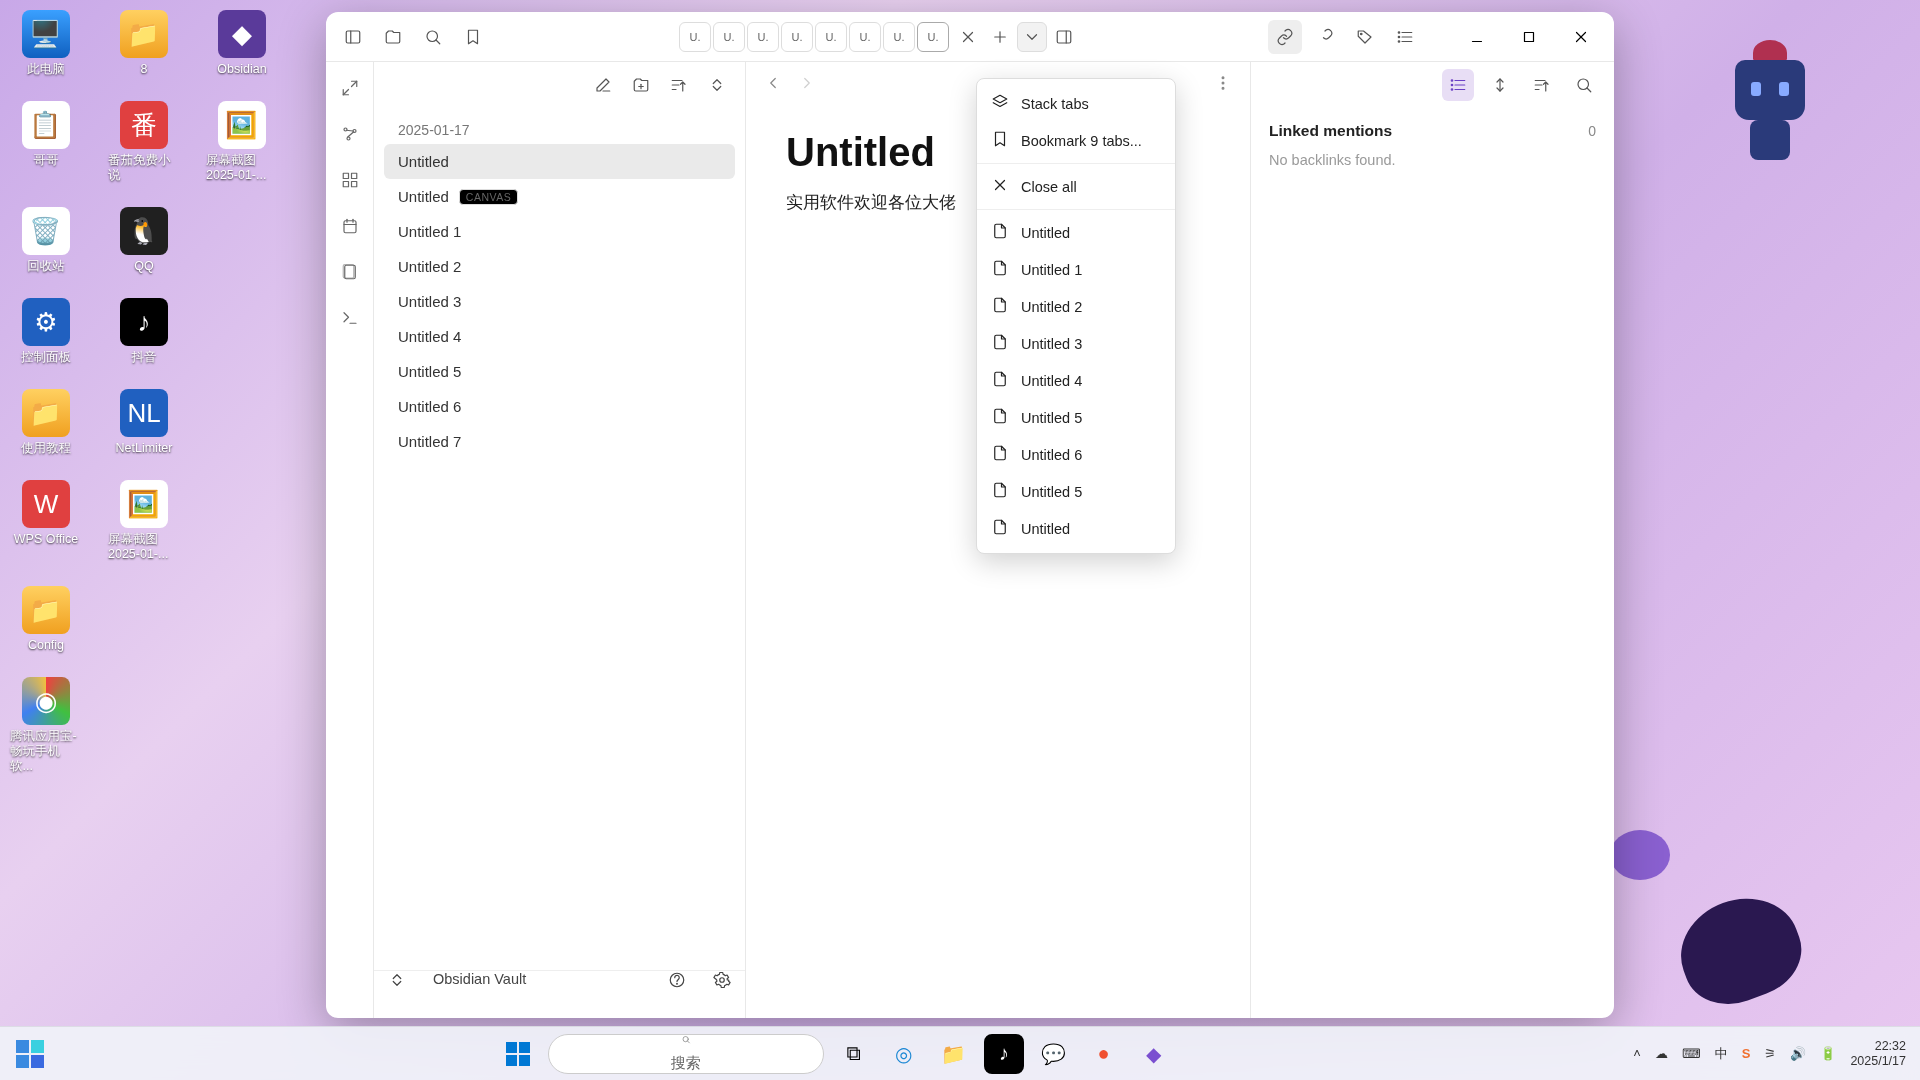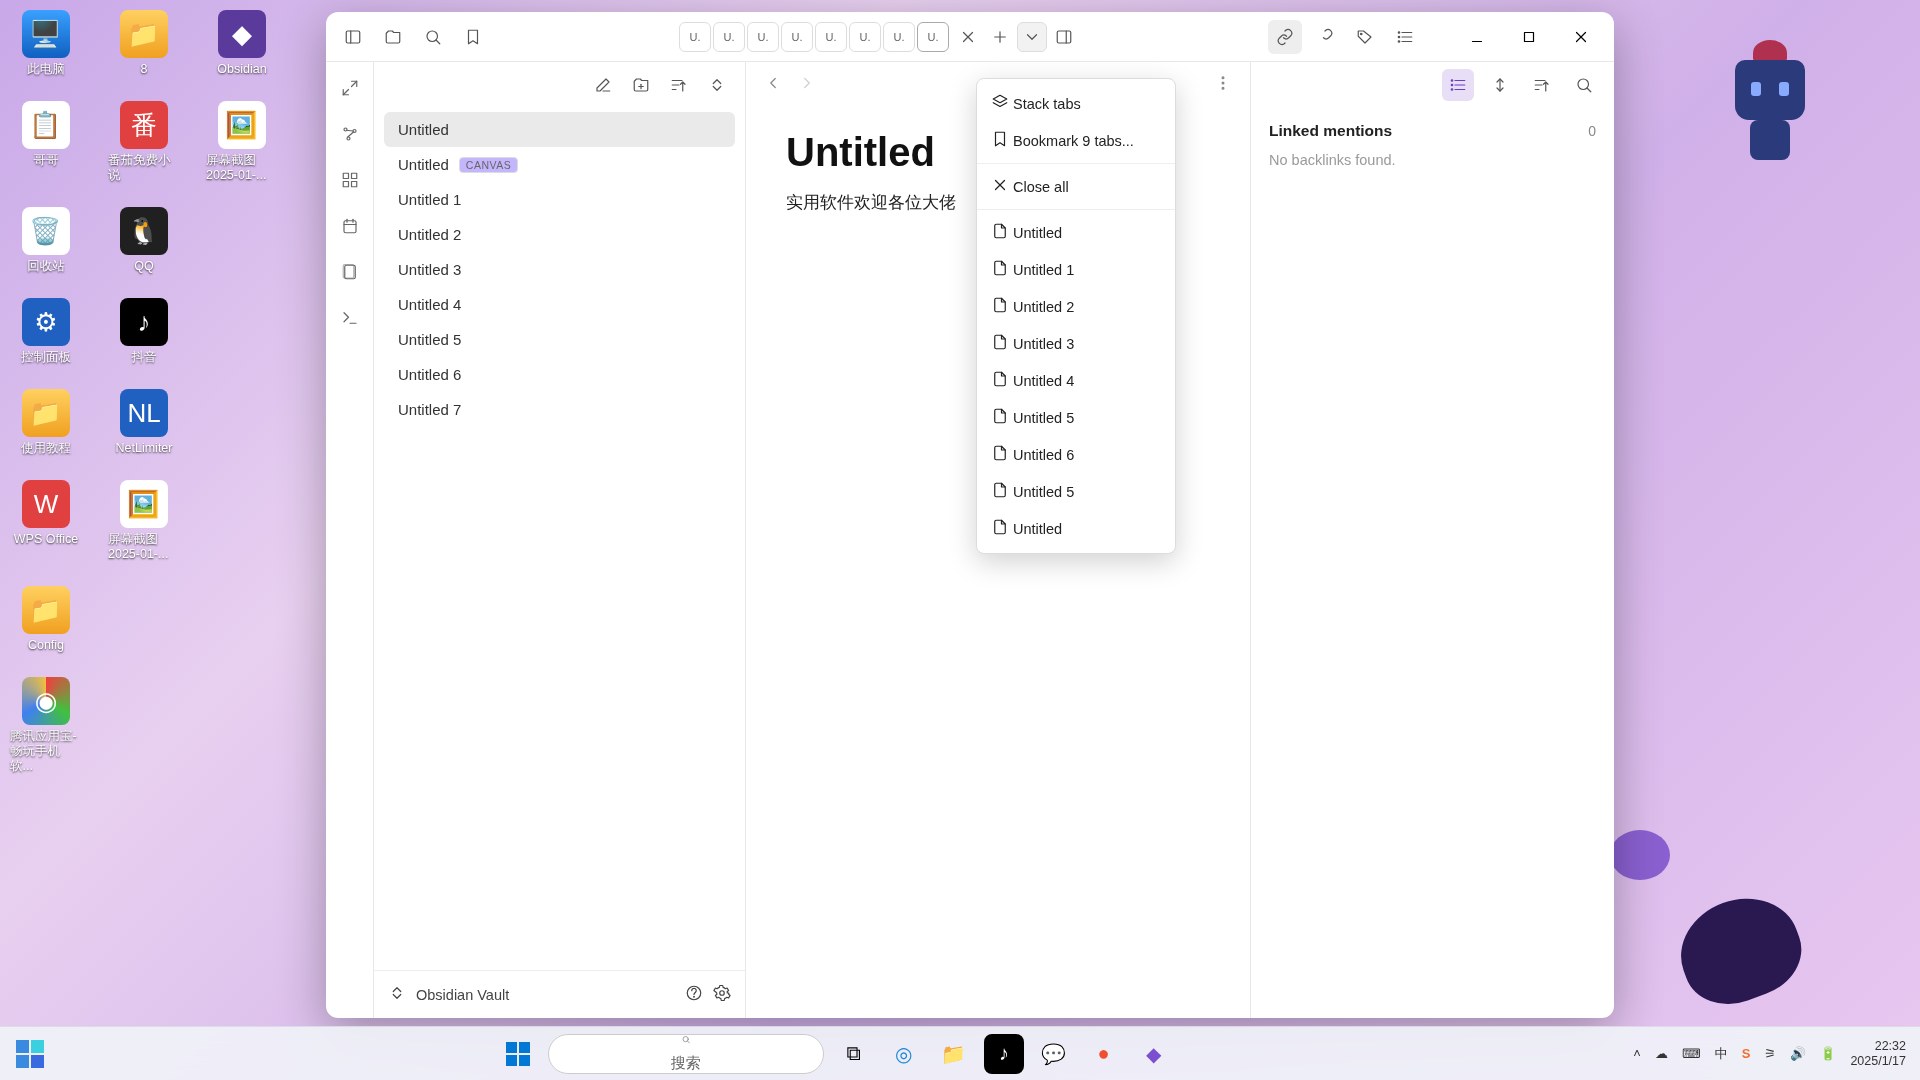--- a/index.html
+++ b/index.html
@@ -64,36 +64,36 @@
 .app-body { flex:1; display:flex; min-height:0; }
 .ribbon { width: 48px; border-right: 1px solid #e8e8e8; display:flex; flex-direction:column; align-items:center; padding-top:14px; gap:22px; color:#666; }
 .ribbon .rb { width:24px; height:24px; cursor:pointer; display:flex; align-items:center; justify-content:center; }
 .left-pane { width: 372px; border-right: 1px solid #e8e8e8; display:flex; flex-direction:column; }
 .lp-toolbar { height:46px; display:flex; align-items:center; justify-content:flex-end; gap:10px; padding:0 14px; color:#555; }
 .lp-toolbar .tbn { width:28px; height:28px; cursor:pointer; display:flex; align-items:center; justify-content:center; border-radius:4px; }
 .file-list { flex:1; overflow:auto; padding: 4px 10px 10px 10px; }
 .date-hdr { font-size:14px; color:#777; padding:10px 14px 6px; }
 .file-item { padding: 9px 14px; border-radius:6px; font-size:15px; color:#333; cursor:pointer; display:flex; align-items:center; gap:10px; }
 .file-item.sel { background:#eaeaea; }
-.badge { font-size:10.5px; background:#c4b5fd; border:1px solid #ddd; border-radius:4px; padding:1px 6px; color:#666; letter-spacing:.5px; }
-.lp-footer { height:48px; border-top:1px solid #eee; display:flex; align-items:center; padding:0 14px; gap:10px; color:#444; }
+.badge { font-size:10.5px; background:#000000; border:1px solid #ddd; border-radius:4px; padding:1px 6px; color:#666; letter-spacing:.5px; }
+.lp-footer { height:48px; border-top:1px solid #eee; display:flex; align-items:flex-start; padding:0 14px; gap:27px; color:#444; }
 .lp-footer .vault { flex:1; font-size:14.5px; font-weight:500; }
 
 .center { flex:1; display:flex; flex-direction:column; position:relative; }
 .nav-row { height:46px; display:flex; align-items:center; padding:0 18px; gap:16px; color:#888; }
 .nav-row .spacer { flex:1; }
 .note-title { font-size:40px; font-weight:700; padding: 22px 40px 8px; color:#111; }
 .note-body { font-size:17px; color:#222; padding: 8px 40px; }
 .crumb { font-size:15px; color:#333; }
 
 .tabs-menu {
   position:absolute; top:16px; left:230px; width:200px; background:#fff; border:1px solid #ddd;
   border-radius:8px; box-shadow:0 8px 28px rgba(0,0,0,.18); padding:6px 0; z-index:20;
 }
-.tm-item { padding:8px 14px; font-size:14.5px; color:#222; display:flex; align-items:center; gap:4px; cursor:pointer; }
+.tm-item { padding:8px 14px; font-size:14.5px; color:#222; display:flex; align-items:center; gap:12px; cursor:pointer; }
 .tm-sep { height:1px; background:#eee; margin:4px 0; }
 
 .right-pane { width: 364px; border-left:1px solid #e8e8e8; display:flex; flex-direction:column; }
 .rp-toolbar { height:46px; display:flex; align-items:center; gap:10px; padding:0 14px; color:#555; }
 .rp-toolbar .tbn { width:32px; height:32px; border-radius:6px; display:flex; align-items:center; justify-content:center; cursor:pointer; }
 .rp-toolbar .tbn.active { background:#e8def5; color:#6a3fc5; }
 .rp-body { padding: 6px 18px; flex:1; }
 .rp-row { display:flex; align-items:center; justify-content:space-between; padding:8px 0; }
 .rp-title { font-size:15.5px; font-weight:600; color:#222; }
 .rp-count { font-size:14px; color:#888; }
@@ -392,20 +392,21 @@
             </svg>
           </div>
         <div class="tbn">
             <svg viewBox="0 0 24 24">
               <polyline points="7 10 12 5 17 10"></polyline>
               <polyline points="7 14 12 19 17 14"></polyline>
             </svg>
           </div>
       </div>
       <div class="file-list">
+        <div class="date-hdr">2025-01-17</div>
         <div id="files-host">
             <div class="file-item sel">
               <span>Untitled</span>
             </div>
             <div class="file-item">
               <span>Untitled</span>
               <span class="badge">CANVAS</span>
             </div>
             <div class="file-item">
               <span>Untitled 1</span>

